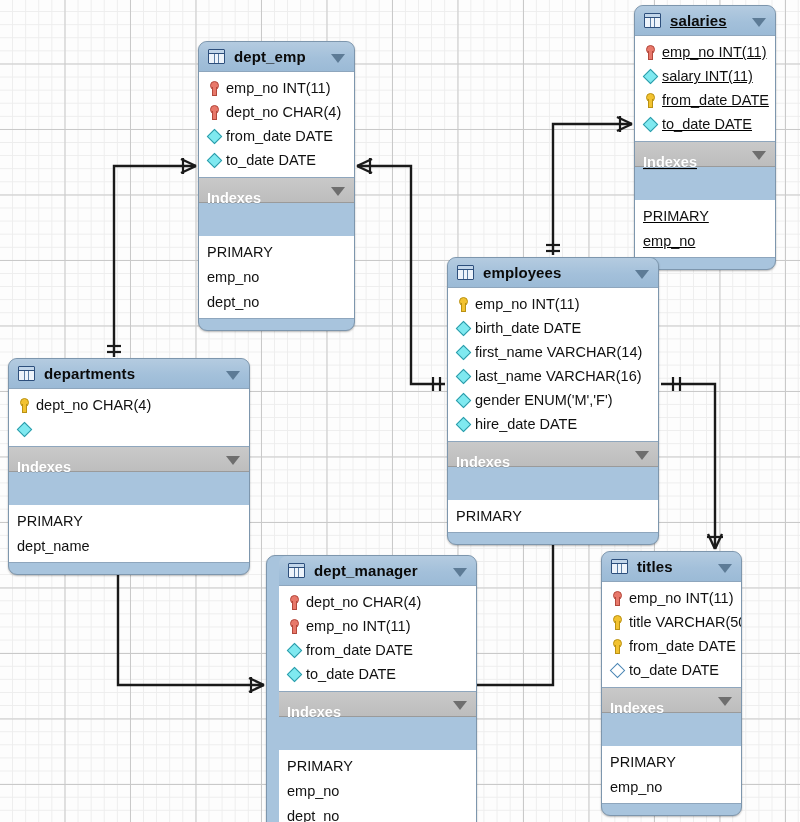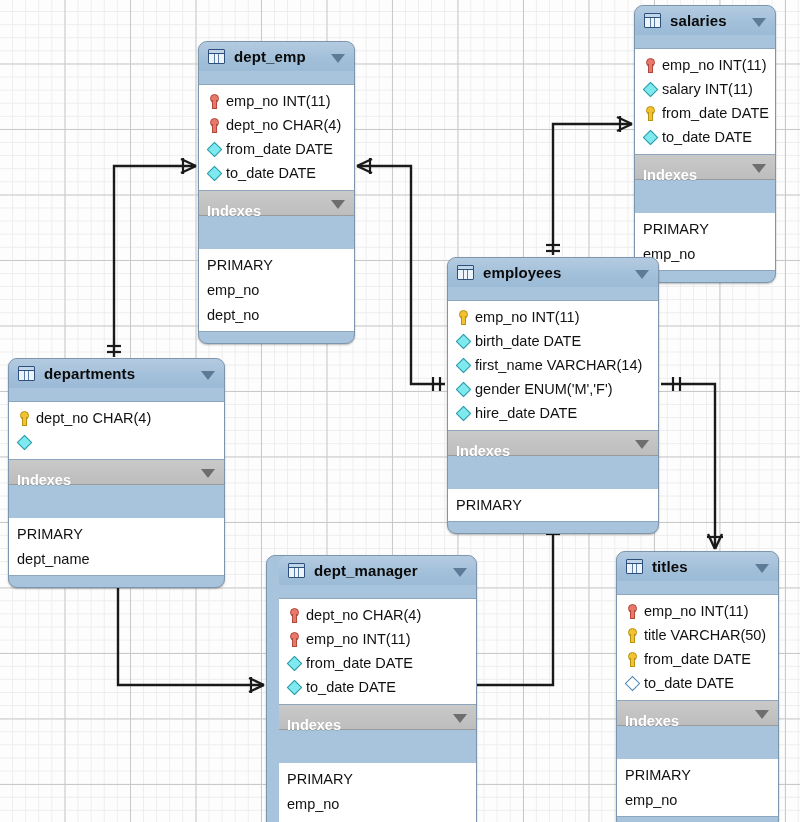--- a/index.html
+++ b/index.html
@@ -78,21 +78,20 @@
     width:0;height:0;
     border-left:7.5px solid transparent;
     border-right:7.5px solid transparent;
     border-top:9px solid #5d7b96;
   }
   .cols{
     background:#ffffff;
     border-top:1px solid #8ea6bd;
     border-bottom:1px solid #8ea6bd;
     padding:4px 0 5px 0;
-    margin-top:13px;
   }
   .col{
     display:flex;align-items:center;
     height:24px;
     padding:0 7px 0 8px;
     font-size:14.5px;color:#111;
     white-space:nowrap;
   }
   .ic{width:13px;flex:0 0 13px;margin-right:6px;height:18px;position:relative;}
 
@@ -261,21 +260,21 @@
             <span>PRIMARY</span>
           </div>
           <div class="idx">
             <span>emp_no</span>
           </div>
           <div class="idx">
             <span>dept_no</span>
           </div>
         </div>
       </div>
-      <div class="tbl" style="left: 634px; top: 5px; width: 142px;">
+      <div class="tbl" style="left: 634px; top: 5px; width: 142px; text-decoration: underline;">
         <div class="tbl-head">
           <span class="tbl-icon"></span>
           <span class="tbl-title">salaries</span>
           <span class="caret"></span>
         </div>
         <div class="cols">
           <div class="col">
             <span class="ic key-fk"></span>
             <span>emp_no INT(11)</span>
           </div>
@@ -319,38 +318,42 @@
           <div class="col">
             <span class="ic dia"></span>
             <span>birth_date DATE</span>
           </div>
           <div class="col">
             <span class="ic dia"></span>
             <span>first_name VARCHAR(14)</span>
           </div>
           <div class="col">
             <span class="ic dia"></span>
+            <span>last_name VARCHAR(16)</span>
+          </div>
+          <div class="col">
+            <span class="ic dia"></span>
             <span>gender ENUM('M','F')</span>
           </div>
           <div class="col">
             <span class="ic dia"></span>
             <span>hire_date DATE</span>
           </div>
         </div>
         <div class="idx-head">
           <span class="lbl">Indexes</span>
           <span class="idx-caret"></span>
         </div>
         <div class="idx-list">
           <div class="idx">
             <span>PRIMARY</span>
           </div>
         </div>
       </div>
-      <div class="tbl" style="left: 8px; top: 358px; width: 217px;">
+      <div class="tbl" style="left: 8px; top: 358px; width: 242px;">
         <div class="tbl-head">
           <span class="tbl-icon"></span>
           <span class="tbl-title">departments</span>
           <span class="caret"></span>
         </div>
         <div class="cols">
           <div class="col">
             <span class="ic key-pk"></span>
             <span>dept_no CHAR(4)</span>
           </div>
@@ -404,21 +407,21 @@
             <span>PRIMARY</span>
           </div>
           <div class="idx">
             <span>emp_no</span>
           </div>
           <div class="idx">
             <span>dept_no</span>
           </div>
         </div>
       </div>
-      <div class="tbl" style="left: 616px; top: 551px; width: 163px;">
+      <div class="tbl" style="left: 601px; top: 551px; width: 141px;">
         <div class="tbl-head">
           <span class="tbl-icon"></span>
           <span class="tbl-title">titles</span>
           <span class="caret"></span>
         </div>
         <div class="cols">
           <div class="col">
             <span class="ic key-fk"></span>
             <span>emp_no INT(11)</span>
           </div>

